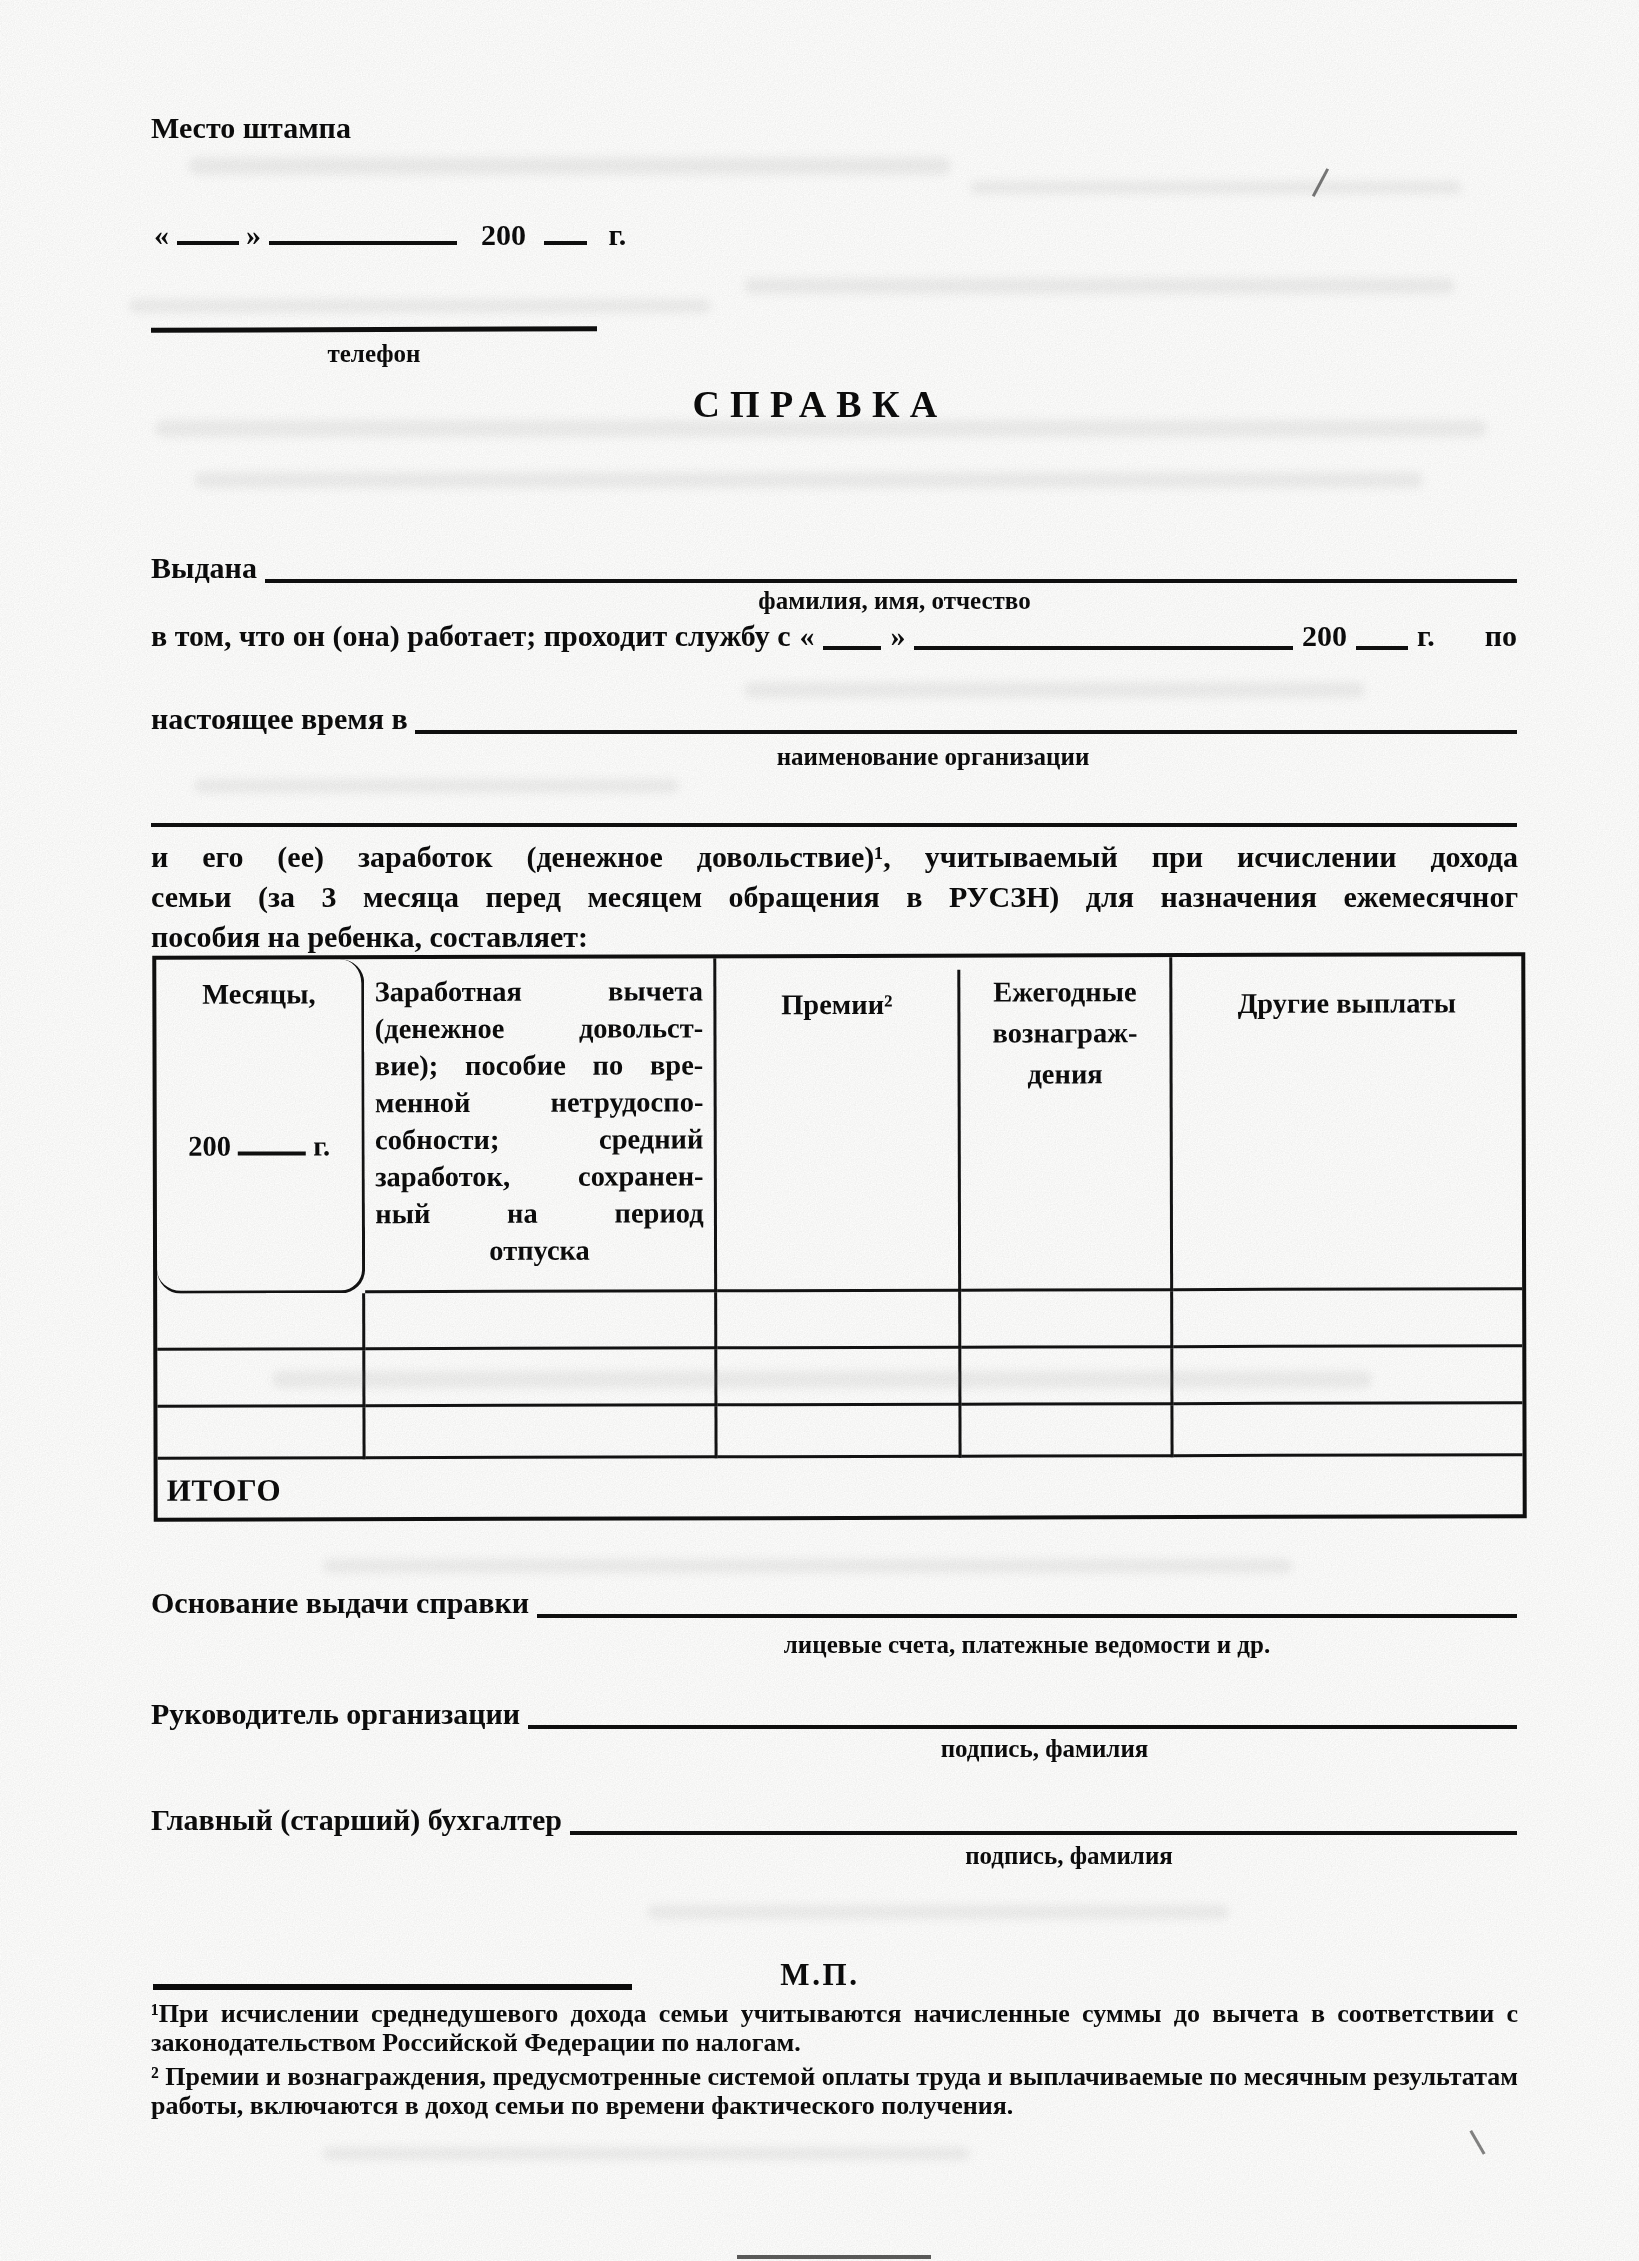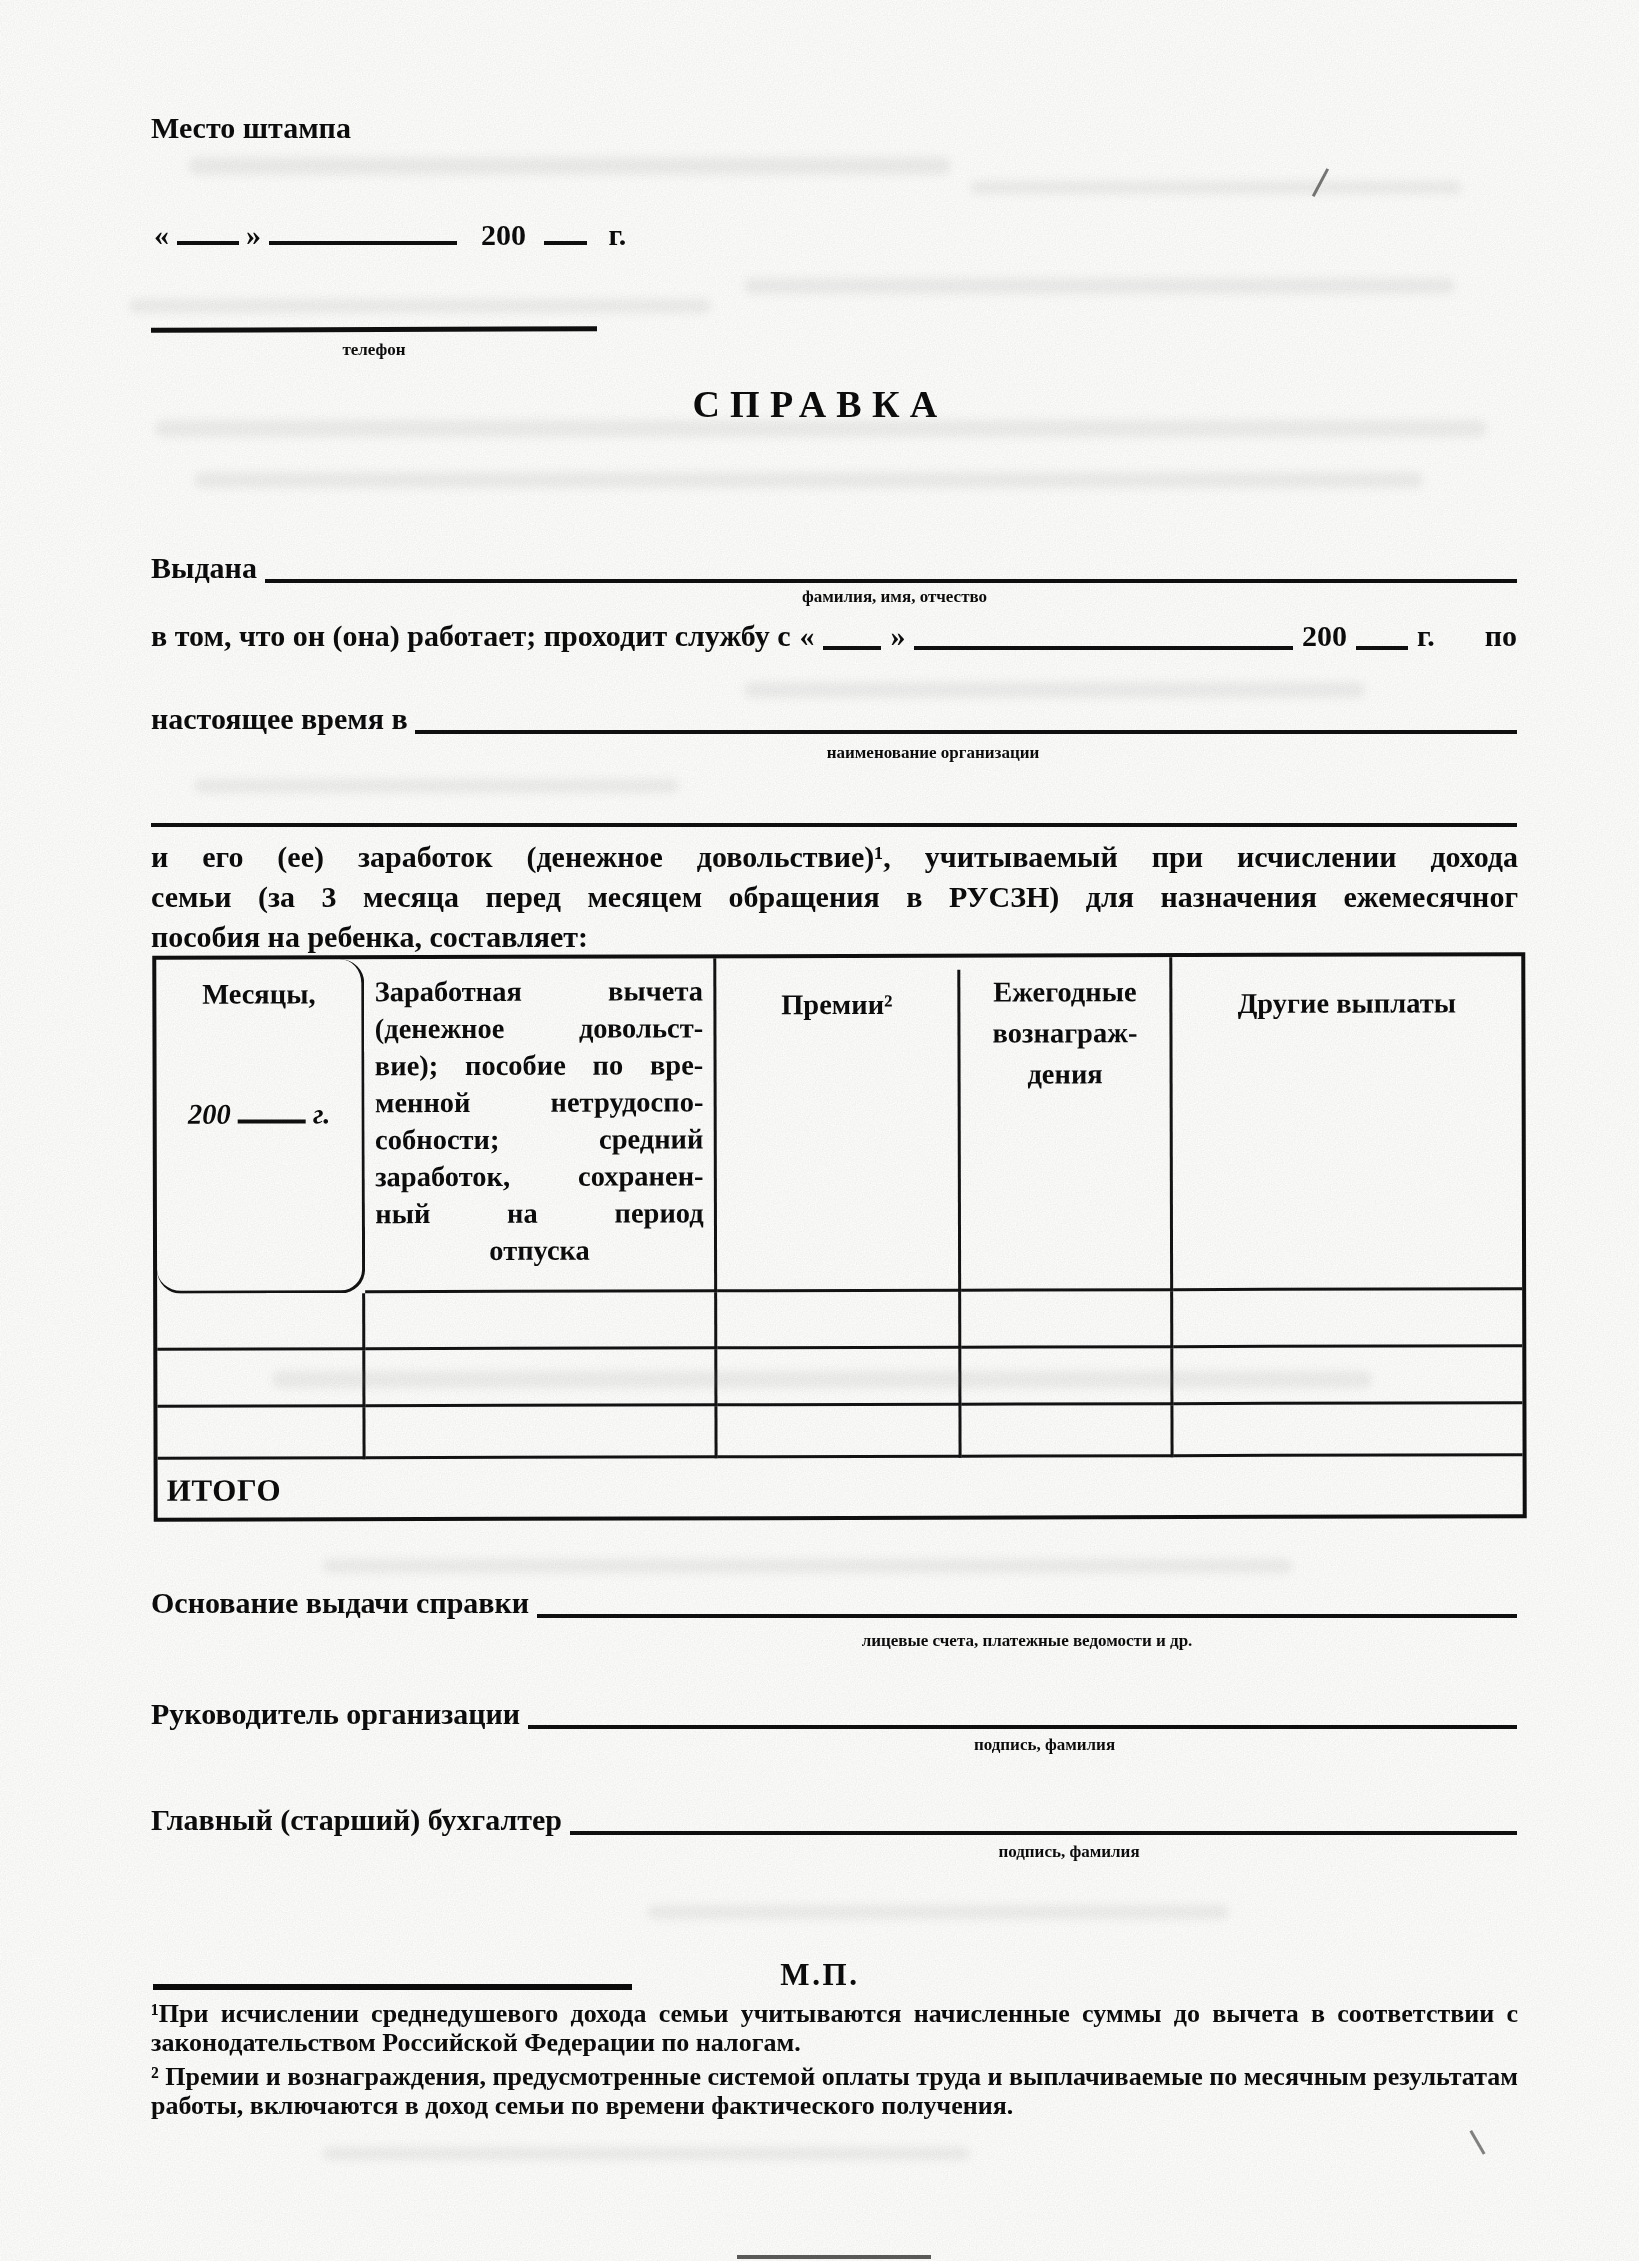--- a/index.html
+++ b/index.html
@@ -4,21 +4,21 @@
 <style>
   html,body { margin:0; padding:0; background:#e8e8e6; }
   .page {
     position:relative; width:1640px; height:2261px;
     background:#fcfcfb; overflow:hidden;
     font-family:"Liberation Serif","DejaVu Serif",serif;
     font-weight:700; color:#0d0d0d;
   }
   .abs { position:absolute; }
   .t46 { font-size:30px; line-height:1.18; }
-  .hint { font-size:17px; text-align:center; white-space:nowrap; }
+  .hint { font-size:25px; text-align:center; white-space:nowrap; }
   .flexrow { display:flex; align-items:flex-end; }
   .blank { flex:1 1 auto; height:0; border-bottom:4.5px solid #101010; margin:0 0 2.6px 7.8px; }
   .iblank { display:inline-block; height:2.6px; border-bottom:4.5px solid #101010; vertical-align:baseline; }
   .w96 { width:62px; } .w291 { width:188px; } .w67 { width:43px; }
   .w90 { width:58px; } .w80 { width:52px; } .w105 { width:68px; }
   .fitem { margin-left:9px; white-space:nowrap; }
   .fblank { flex:1 1 auto; height:0; border-bottom:4.5px solid #101010; margin:0 0 3.9px 9px; min-width:168px; }
   .gap-po { margin-left:50px; }
   .title {
     font-size:38px; letter-spacing:10.3px; text-align:center; white-space:nowrap;
@@ -35,21 +35,21 @@
     display:grid;
     grid-template-columns:208px 352px 244px 212px 349px;
     grid-template-rows:334px 57px 57px 52px 58px;
     background:transparent;
     transform:rotate(-0.15deg);
   }
   .tc { border-right:3.9px solid #141414; border-bottom:3.9px solid #141414; box-sizing:border-box; }
   .tc.lastcol { border-right:none; }
   .hcell { font-size:28.5px; }
   .hc1 { text-align:center; padding-top:19.4px;border-radius:24px; }
-  .hc1 .yearline { margin-top:88px; white-space:nowrap;font-style:italic; }
+  .hc1 .yearline { margin-top:120px; white-space:nowrap; }
   .hc2 { padding:17px 10.3px 0 10.3px; }
   .h2line { display:block; height:37px; text-align:justify; text-align-last:justify; }
   .h2line.cen { text-align:center; text-align-last:center; }
   .hc3, .hc5 { text-align:center; padding-top:19.4px;margin-top:12px; }
   .hc4 { text-align:center; padding-top:19.4px; }
   .h4line { display:block; height:41px; }
   .total-cell {
     grid-column:1 / -1; border:none; font-size:31px;
     padding:13px 0 0 9px; letter-spacing:0.6px;
   }

